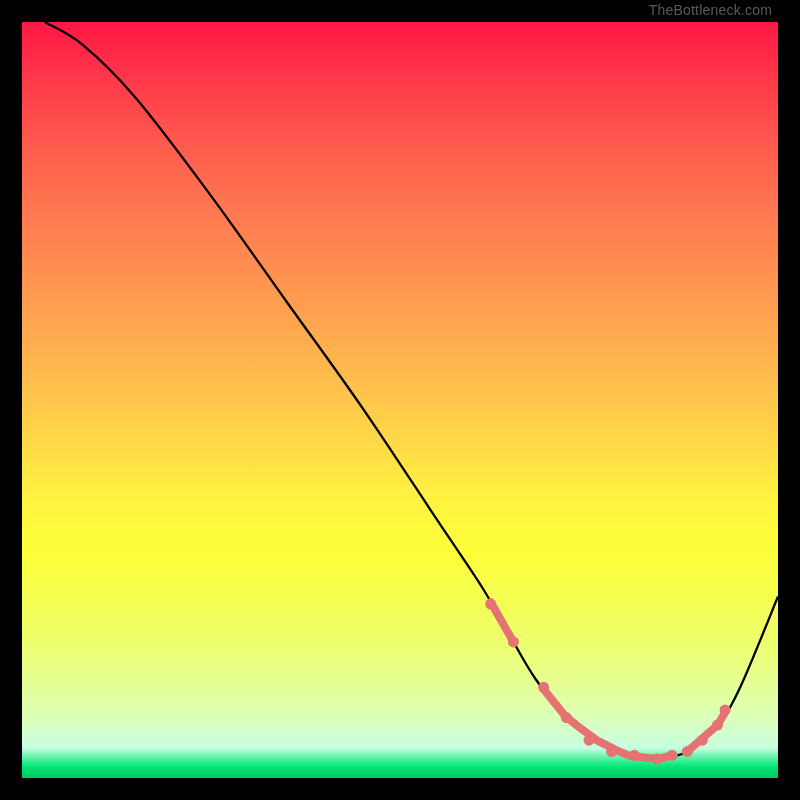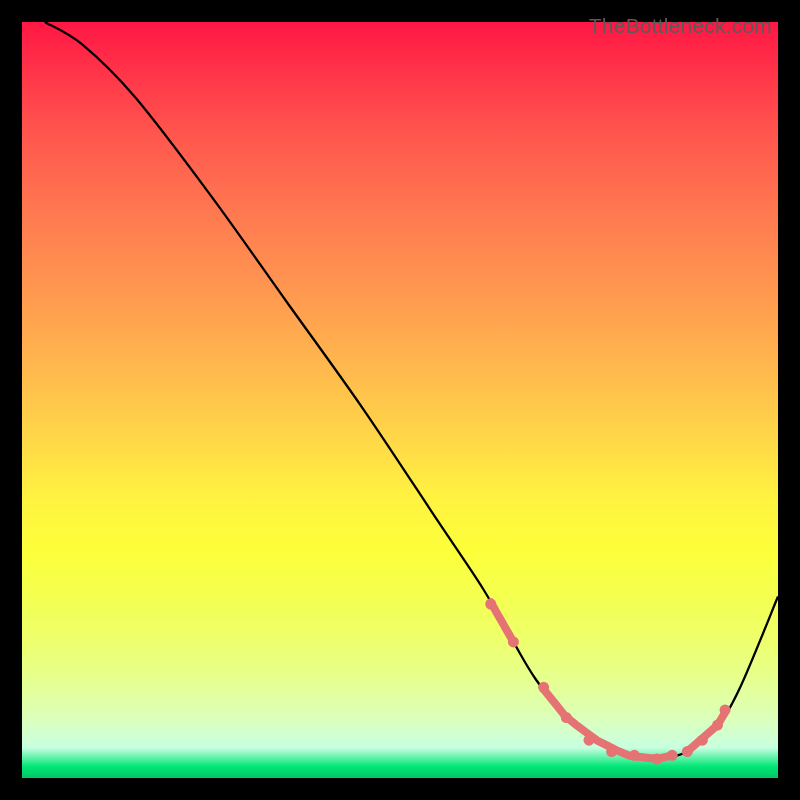--- a/index.html
+++ b/index.html
@@ -23,24 +23,24 @@
       #f4ff50 76%,
       #edff6e 82%,
       #e6ff90 87%,
       #dcffba 92%,
       #c8ffe0 96%,
       #00e676 98.5%,
       #00c864 100%);
   }
   .watermark {
     position: absolute;
-    top: 14px;
+    top: 2px;
     right: 28px;
     font-family: Arial, Helvetica, sans-serif;
-    font-size: 21px;
+    font-size: 14px;
     color: #5a5a5a;
     letter-spacing: 0.2px;
   }
   svg.plot {
     position: absolute;
     left: 22px;
     top: 22px;
     width: 756px;
     height: 756px;
   }

